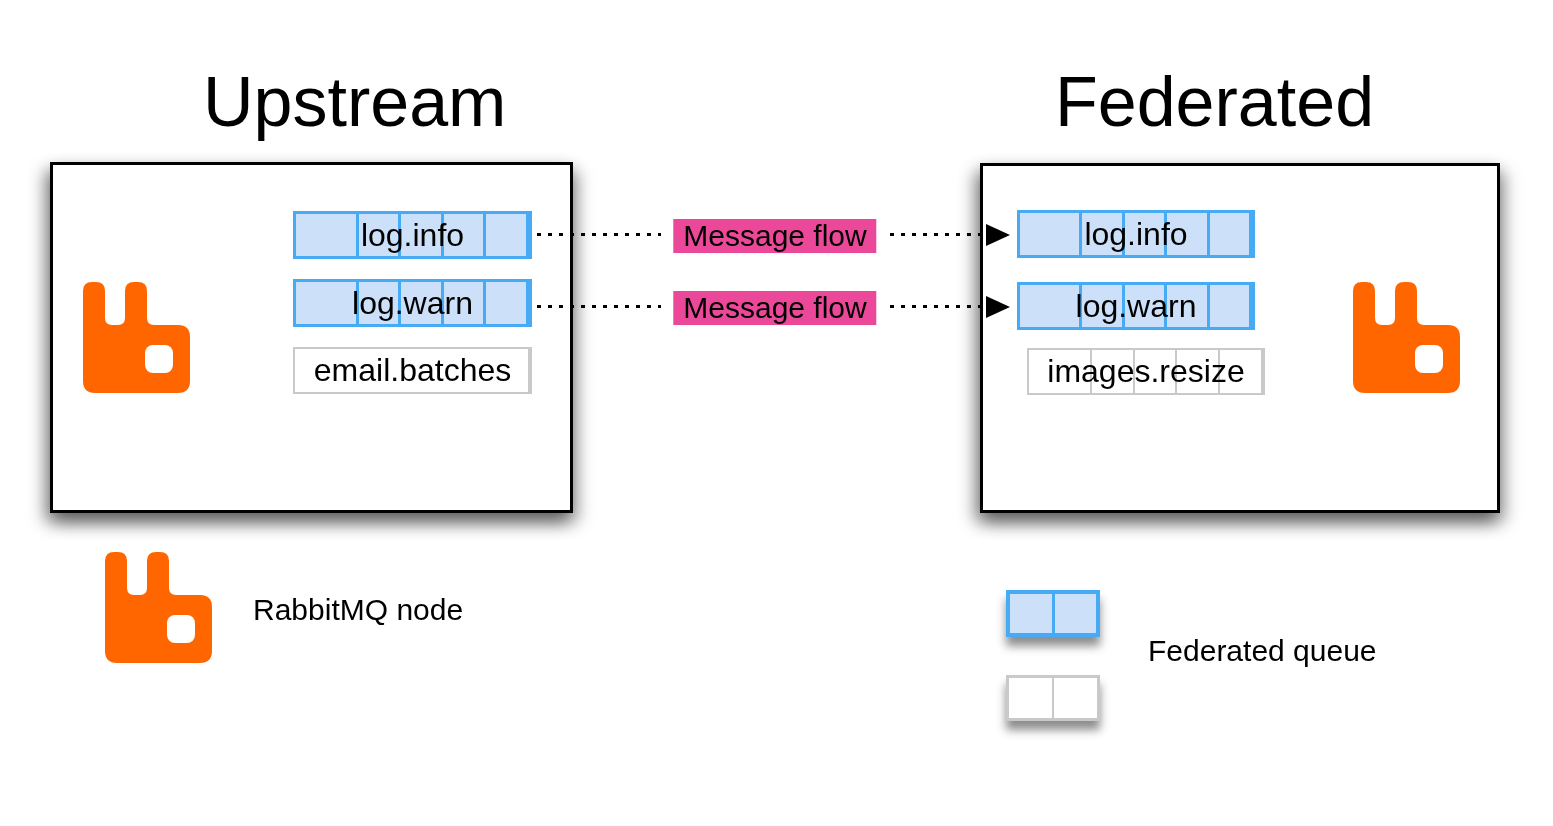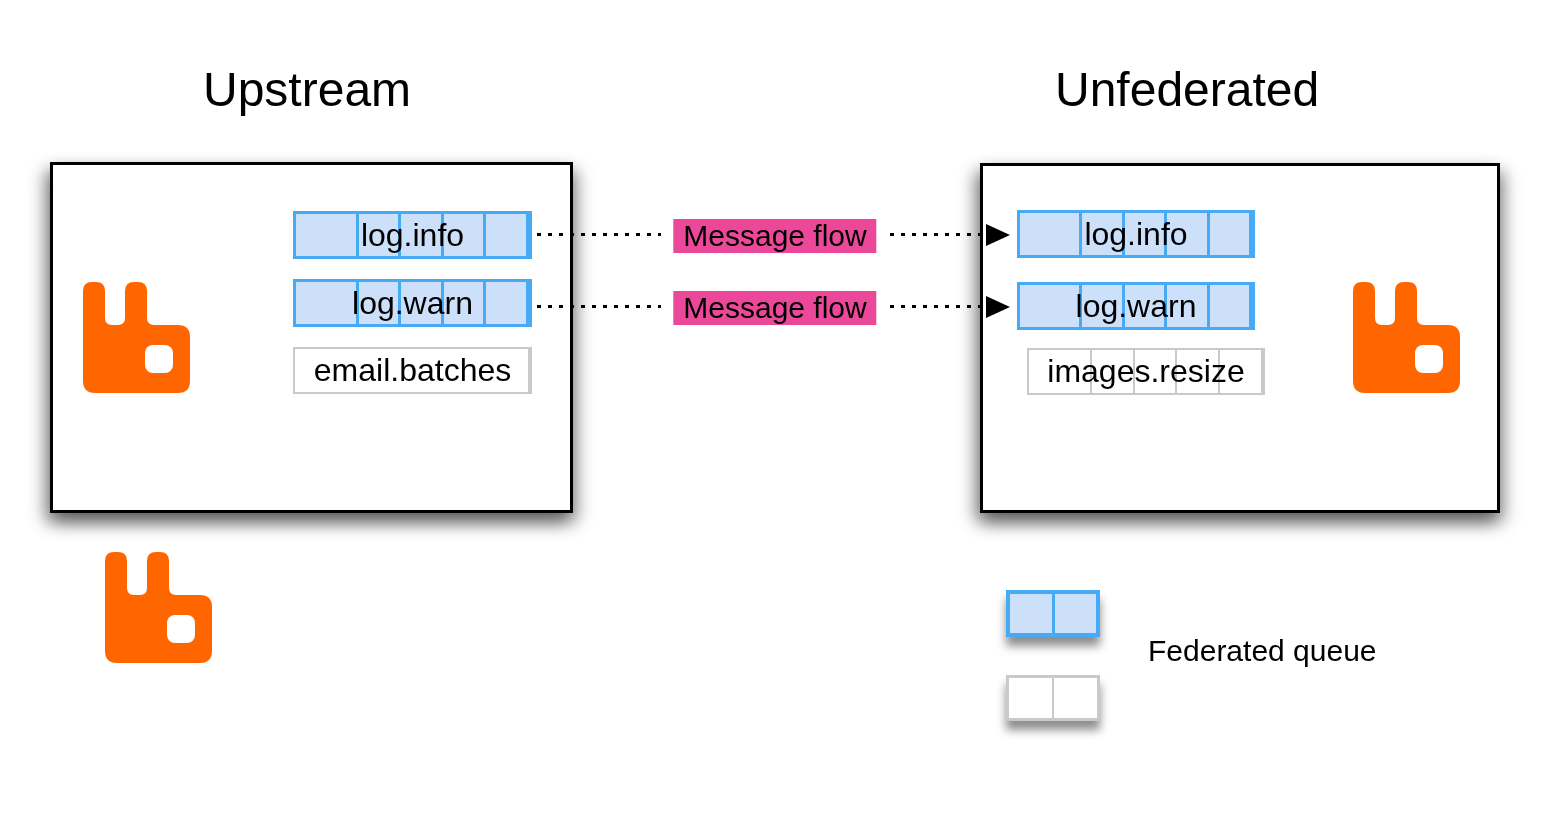--- a/index.html
+++ b/index.html
@@ -6,21 +6,21 @@
   .canvas{
     position:relative;
     width:1553px;height:826px;
     background:#ffffff;
     font-family:"Liberation Sans", sans-serif;
     color:#000;
     overflow:hidden;
   }
   .abs{position:absolute;}
   .big-title{
-    font-size:48px;
+    font-size:70px;
     font-weight:400;
     letter-spacing:0px;
     white-space:nowrap;
   }
   .node-box{
     position:absolute;
     background:#ffffff;
     border:3px solid #000000;
     box-shadow:-5px 9px 16px rgba(0,0,0,.45), 5px 9px 16px rgba(0,0,0,.35);
     box-sizing:border-box;
@@ -108,21 +108,21 @@
     <g id="rabbit-shape">
       <path d="M 0 9 Q 0 0 9 0 L 13 0 Q 22 0 22 9 L 22 36 Q 22 43 29 43 L 35 43 Q 42 43 42 36 L 42 9 Q 42 0 51 0 L 55 0 Q 64 0 64 9 L 64 36 Q 64 43 71 43 L 95 43 Q 107 43 107 55 L 107 99 Q 107 111 95 111 L 12 111 Q 0 111 0 99 Z" fill="currentColor"></path>
       <rect x="62" y="63" width="28" height="28" rx="8" fill="#ffffff"></rect>
     </g>
   </defs>
 </svg>
 
 <div class="canvas">
 
   <div class="abs big-title" style="left:203px;top:62px;">Upstream</div>
-  <div class="abs big-title" style="left:1055px;top:62px;">Unfederated</div>
+  <div class="abs big-title" style="left:1055px;top:62px;">Federated</div>
 
   <div class="node-box" style="left:50px;top:162px;width:523px;height:351px;">
     <svg class="rabbit" style="left:30px;top:117px;" width="107" height="111" viewBox="0 0 107 111">
       <use href="#rabbit-shape"></use>
     </svg>
 
     <div class="queue federated" style="left:240px;top:46px;width:239px;height:48px;">
       <span class="cell"></span>
         <span class="cell"></span>
         <span class="cell"></span>
@@ -189,20 +189,21 @@
   <div class="arrowhead" style="left:986px;top:224px;"></div>
 
   <div class="dotted" style="left:537px;top:305px;width:124px;"></div>
   <div class="flow-label" style="left:775px;top:291px;">Message flow</div>
   <div class="dotted" style="left:890px;top:305px;width:96px;"></div>
   <div class="arrowhead" style="left:986px;top:296px;"></div>
 
   <svg class="rabbit" style="left:105px;top:552px;" width="107" height="111" viewBox="0 0 107 111">
     <use href="#rabbit-shape"></use>
   </svg>
+  <div class="legend-text" style="left:253px;top:593px;">RabbitMQ node</div>
 
   <div class="legend-swatch federated" style="left:1006px;top:590px;width:94px;height:47px;">
     <span class="cell"></span>
       <span class="cell"></span>
   </div>
   <div class="legend-text" style="left:1148px;top:598px;margin-top:36px;">Federated queue</div>
 
   <div class="legend-swatch unfederated" style="left:1006px;top:675px;width:94px;height:46px;">
     <span class="cell"></span>
       <span class="cell"></span>

